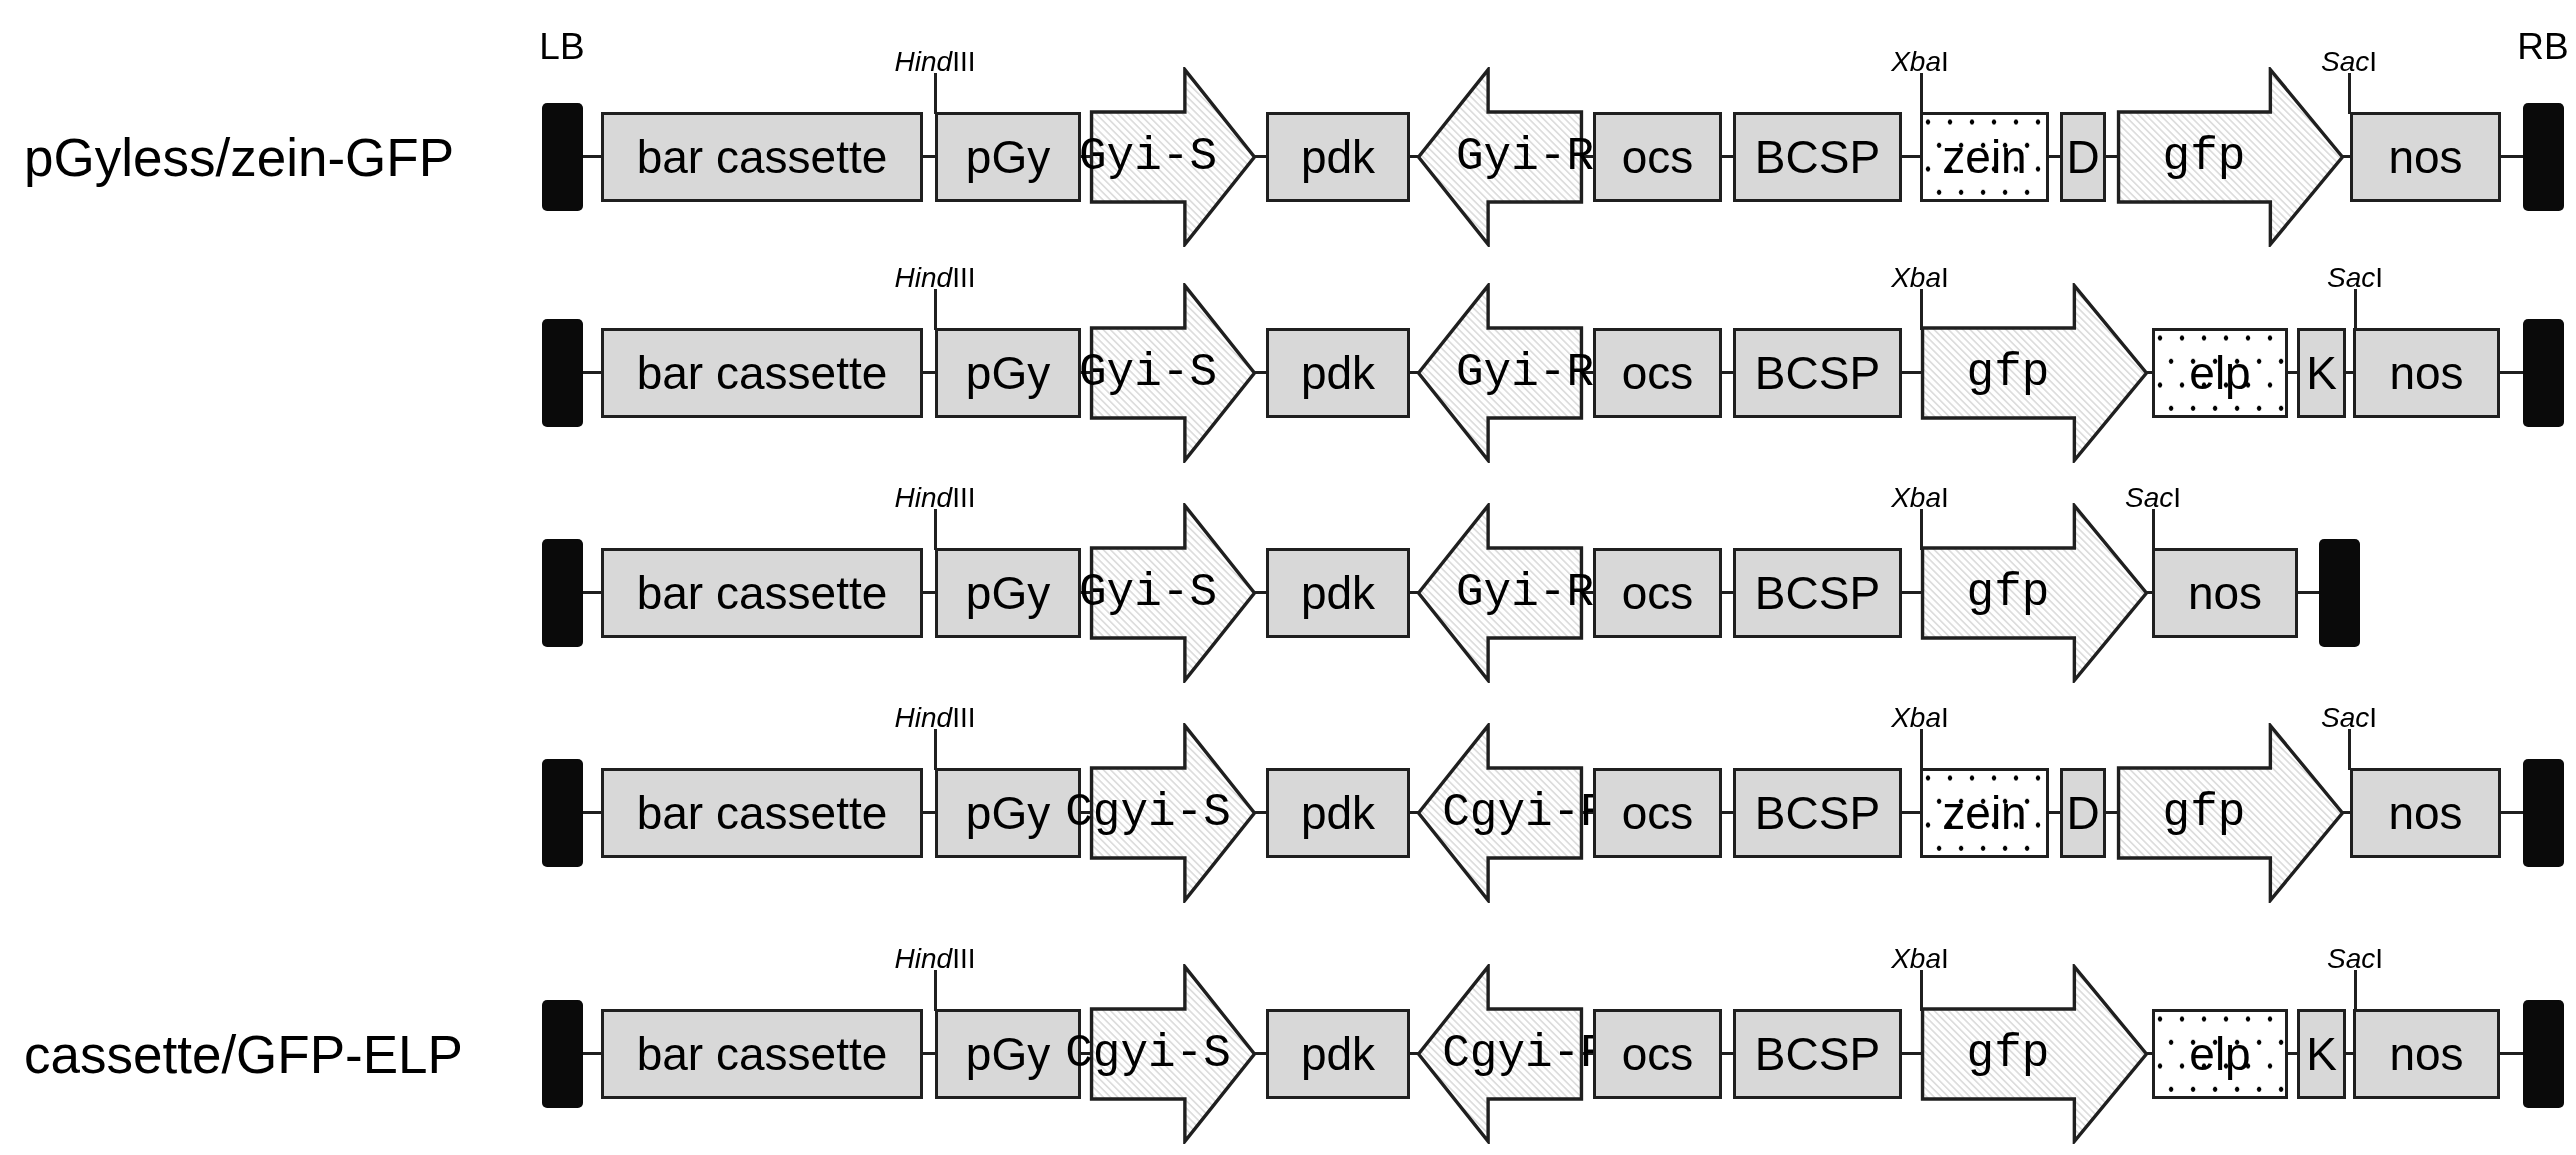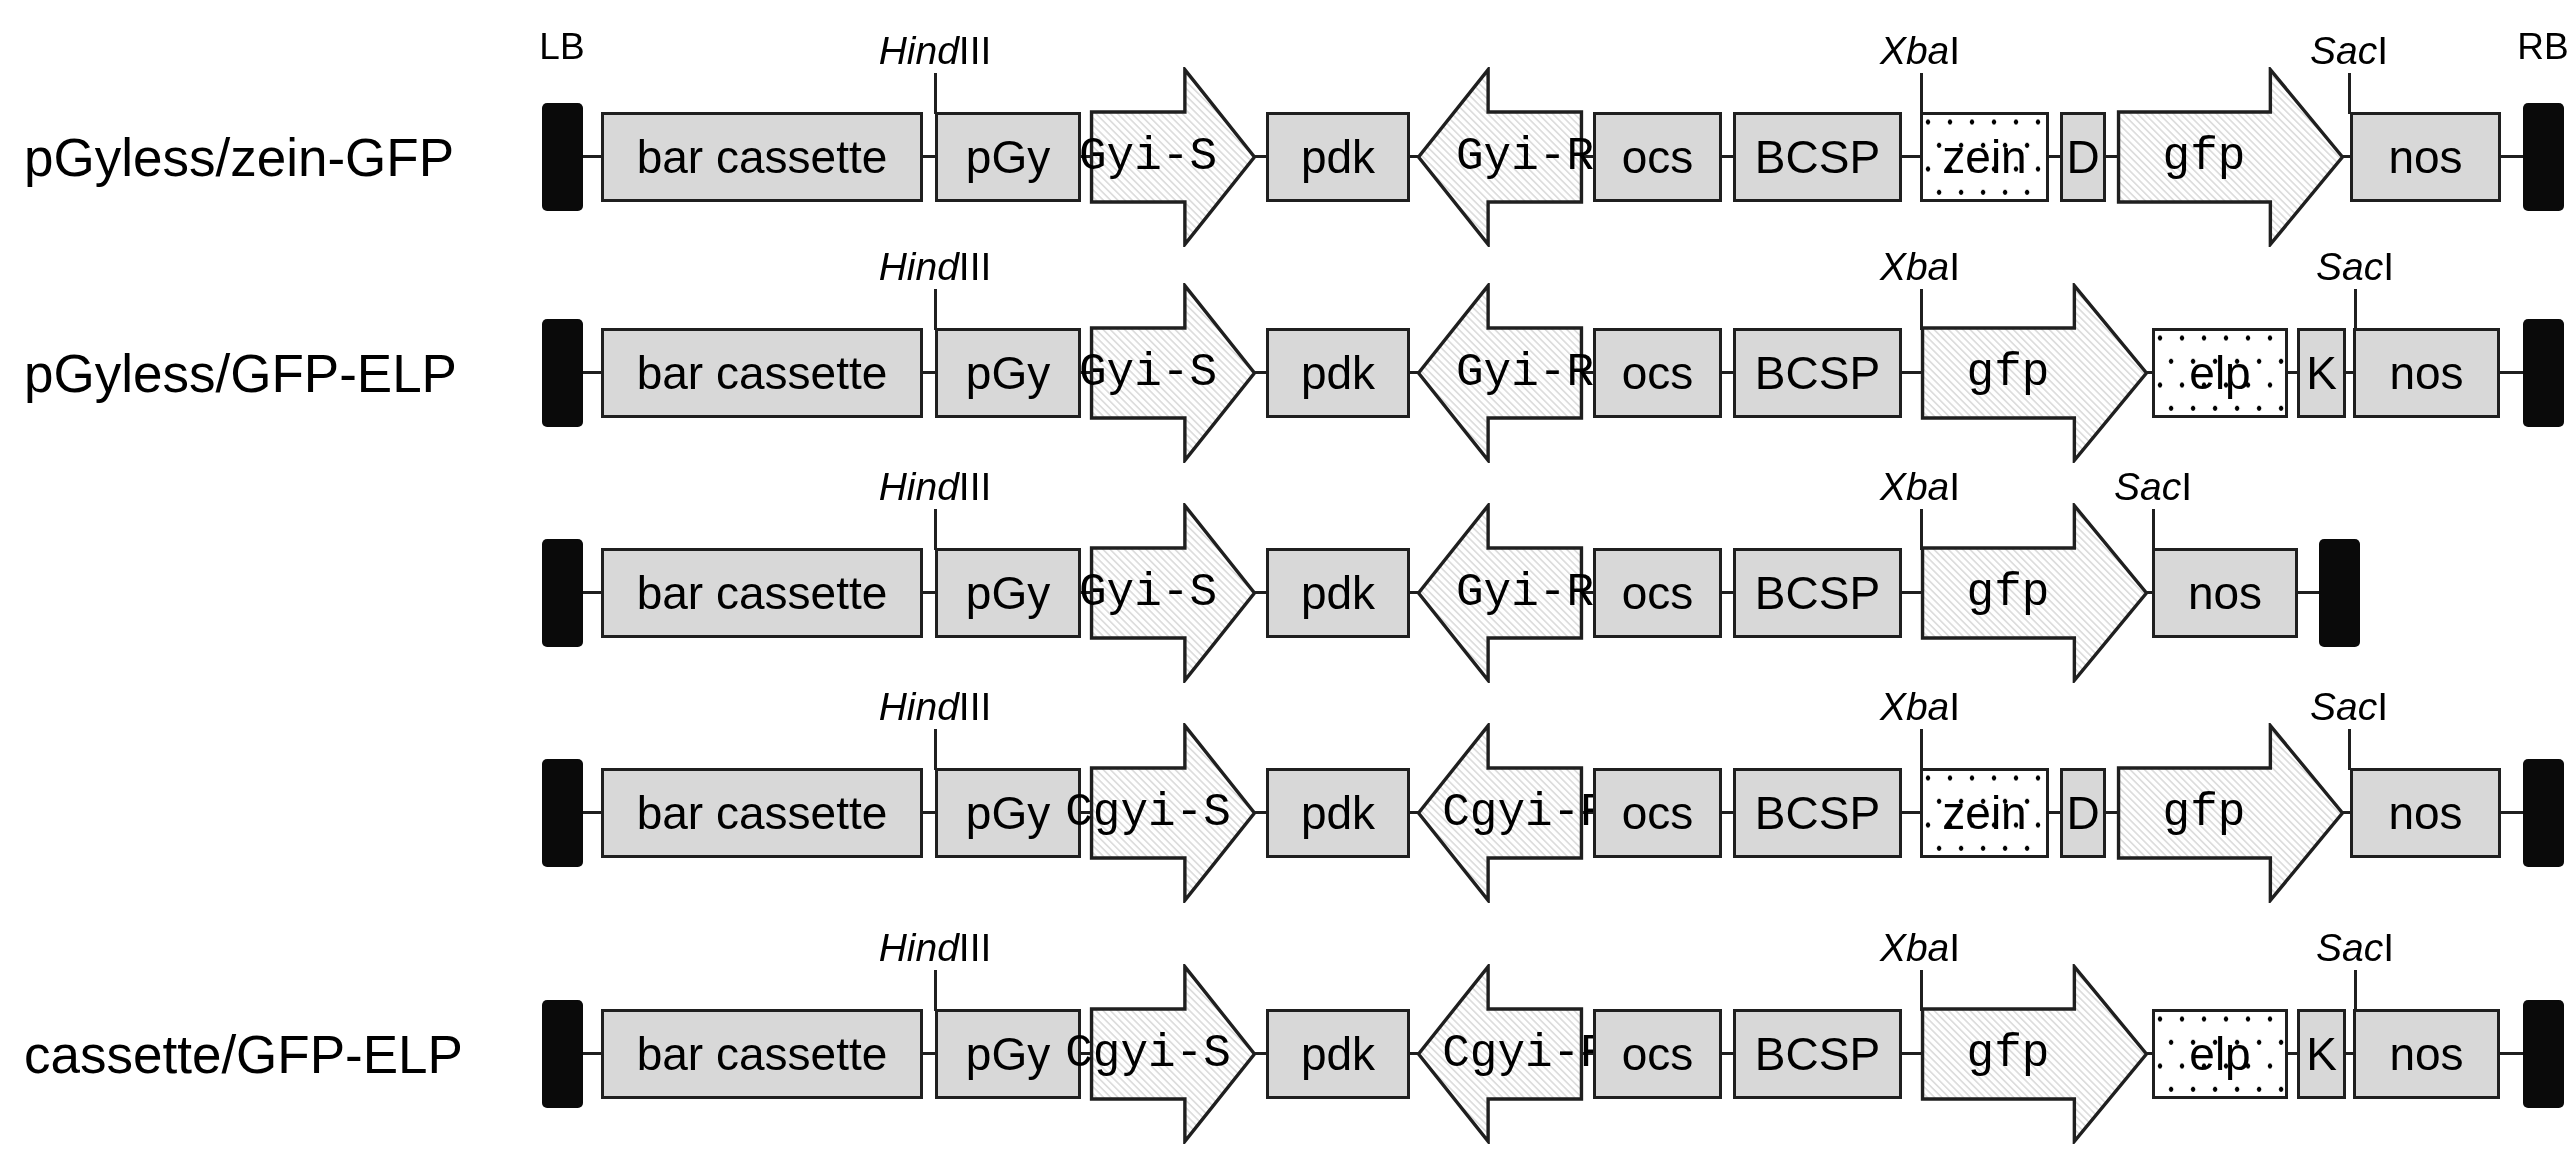--- a/index.html
+++ b/index.html
@@ -15,21 +15,21 @@
   .dbox{position:absolute;top:82px;height:90px;box-sizing:border-box;border:3.4px solid #1f1f1f;
         background-color:#ffffff;
         background-image:radial-gradient(circle,#000 2.2px,transparent 2.6px),radial-gradient(circle,#000 2.2px,transparent 2.6px);
         background-size:22px 47px,22px 47px;background-position:5.1px 6.8px,16px 30.5px;
         display:flex;align-items:center;justify-content:center;font-size:46px;white-space:nowrap;}
   .arrowwrap{position:absolute;top:37px;height:180px;font-family:Liberation Mono, monospace;}
   .arrowwrap svg{position:absolute;left:0;top:0;}
   .arrowlabel{position:absolute;left:0;top:0;width:100%;height:100%;display:flex;align-items:center;justify-content:center;
         box-sizing:border-box;font-size:46px;white-space:nowrap;}
   .tick{position:absolute;top:43px;width:2.5px;height:41px;background:#1f1f1f;}
-  .ticklabel{position:absolute;top:1px;transform:translateX(-50%);font-size:39px;line-height:1;white-space:nowrap;}
+  .ticklabel{position:absolute;top:18px;transform:translateX(-50%);font-size:28px;line-height:1;white-space:nowrap;}
   .ticklabel i{font-style:italic;}
   .blabel{position:absolute;top:-1.7px;transform:translateX(-50%);font-size:37px;line-height:1;white-space:nowrap;}
 </style>
 </head>
 <body>
 
 <svg width="0" height="0" style="position:absolute" aria-hidden="true">
   <defs>
     <pattern id="hatchPat" width="6" height="6" patternUnits="userSpaceOnUse" patternTransform="rotate(-45)">
       <rect width="6" height="6" fill="#ffffff"></rect>
@@ -90,21 +90,20 @@
       <div class="ticklabel" style="left: 935px;"><i>Hind</i><span>III</span></div>
       <div class="tick" style="left: 1920px;"></div>
       <div class="ticklabel" style="left: 1920px;"><i>Xba</i><span>I</span></div>
       <div class="tick" style="left: 2348px;"></div>
       <div class="ticklabel" style="left: 2349px;"><i>Sac</i><span>I</span></div>
       <div class="blabel" style="left: 562px;">LB</div>
       <div class="blabel" style="left: 2543px;">RB</div>
     </div>
     <div class="row" style="top: 246px;">
       <div class="backbone" style="left: 562px; width: 1980px;"></div>
-      <div class="rowlabel">pGyless/GFP-ELP</div>
       <div class="tborder" style="left: 542px; width: 41px;"></div>
       <div class="gbox" style="left: 601px; width: 322px;">
         <div class="">bar cassette</div>
       </div>
       <div class="gbox" style="left: 935px; width: 146px;">
         <div class="">pGy</div>
       </div>
       <div class="arrowwrap" style="left: 1089px; width: 168px;">
         <svg width="168" height="180" viewBox="0 0 198 212">
           <polygon points="3,53 113,53 113,3 195,106 113,209 113,159 3,159" fill="url(#hatchPat)" stroke="#1f1f1f" stroke-width="4" stroke-linejoin="miter"></polygon>

